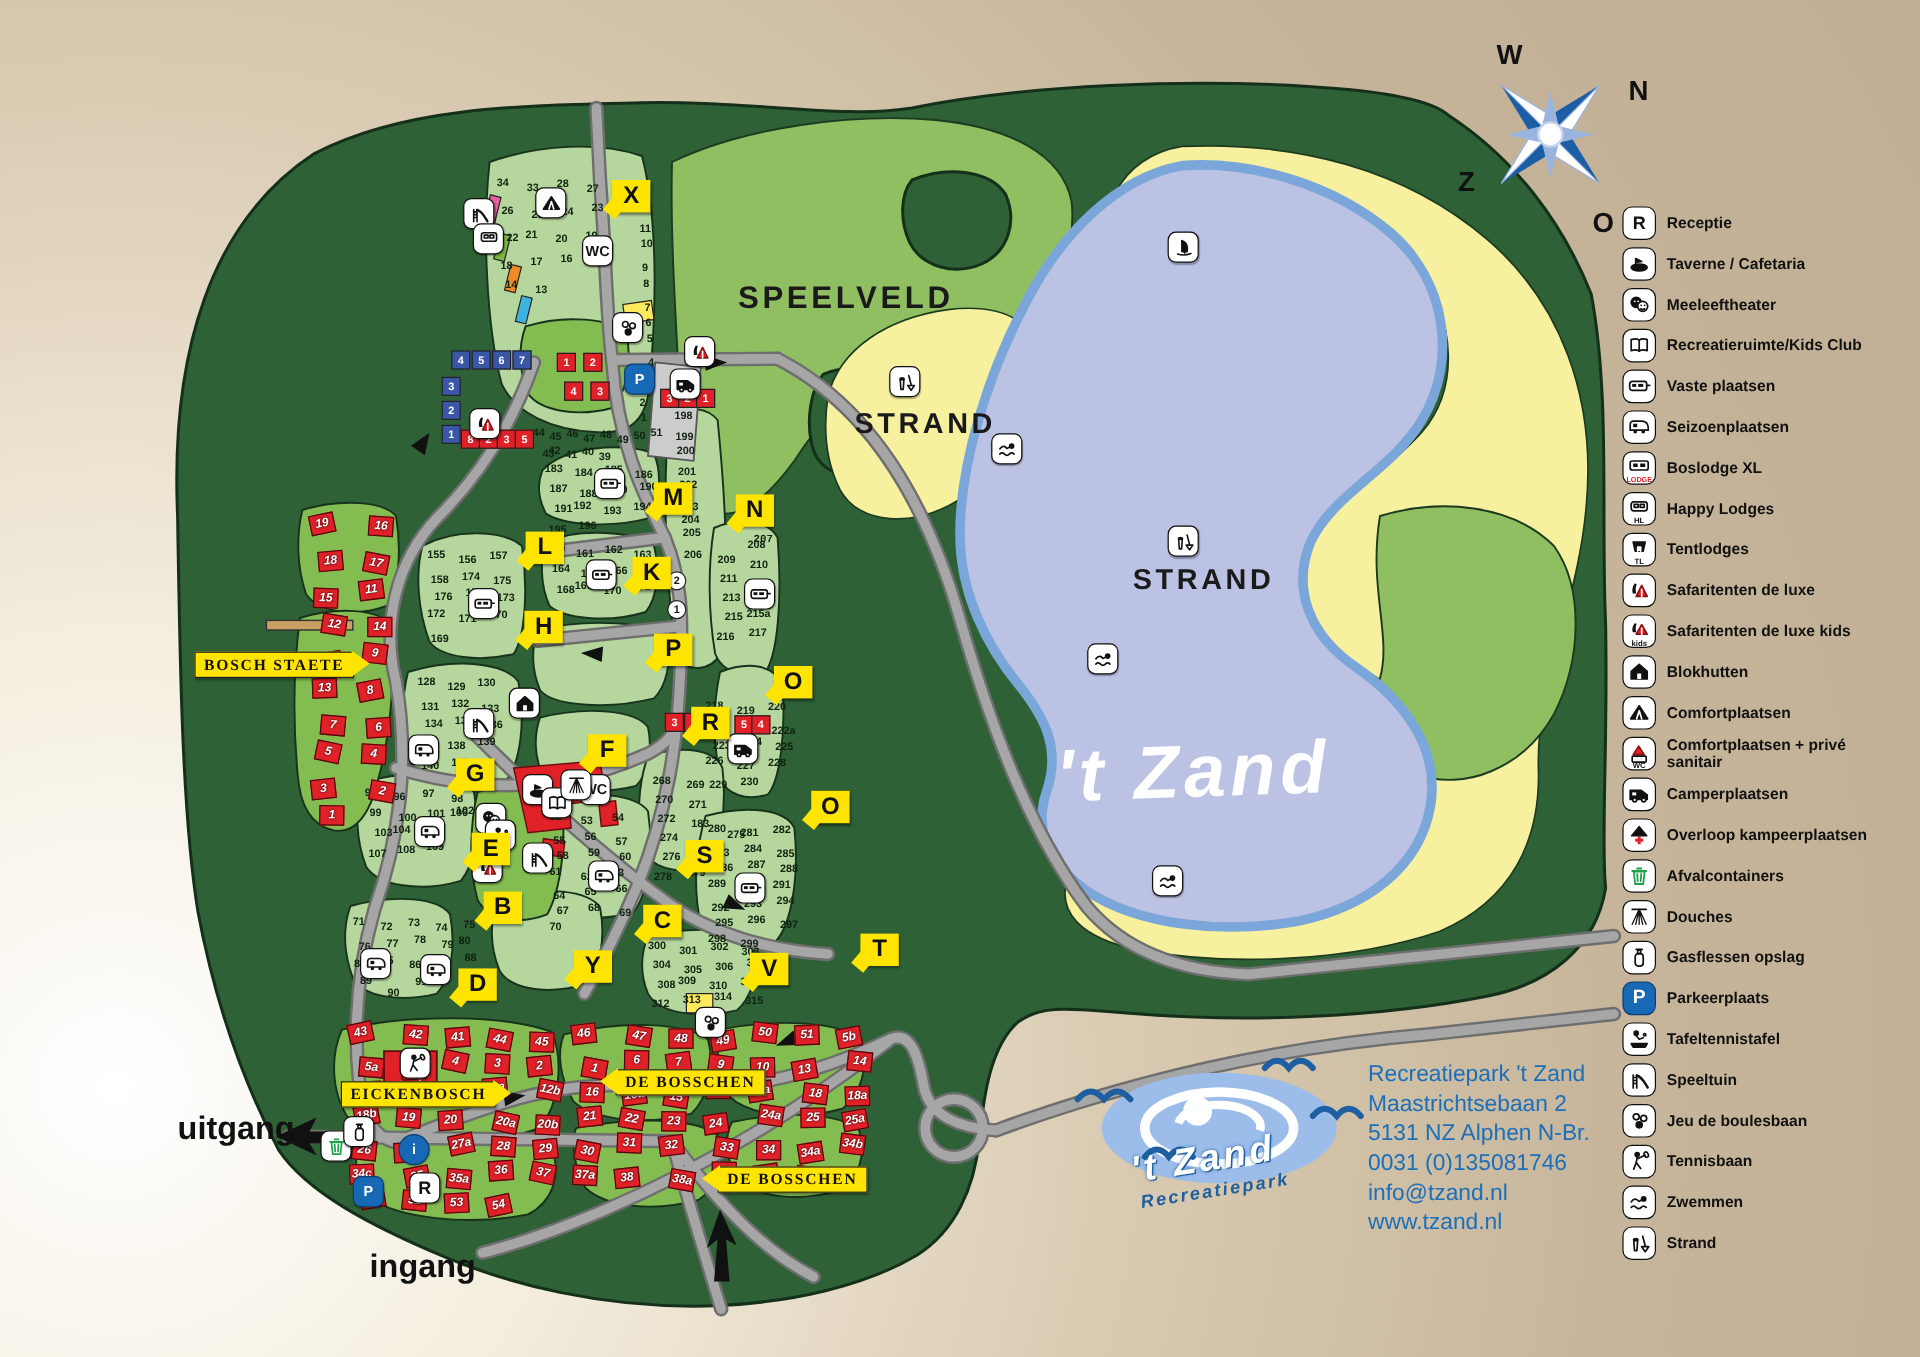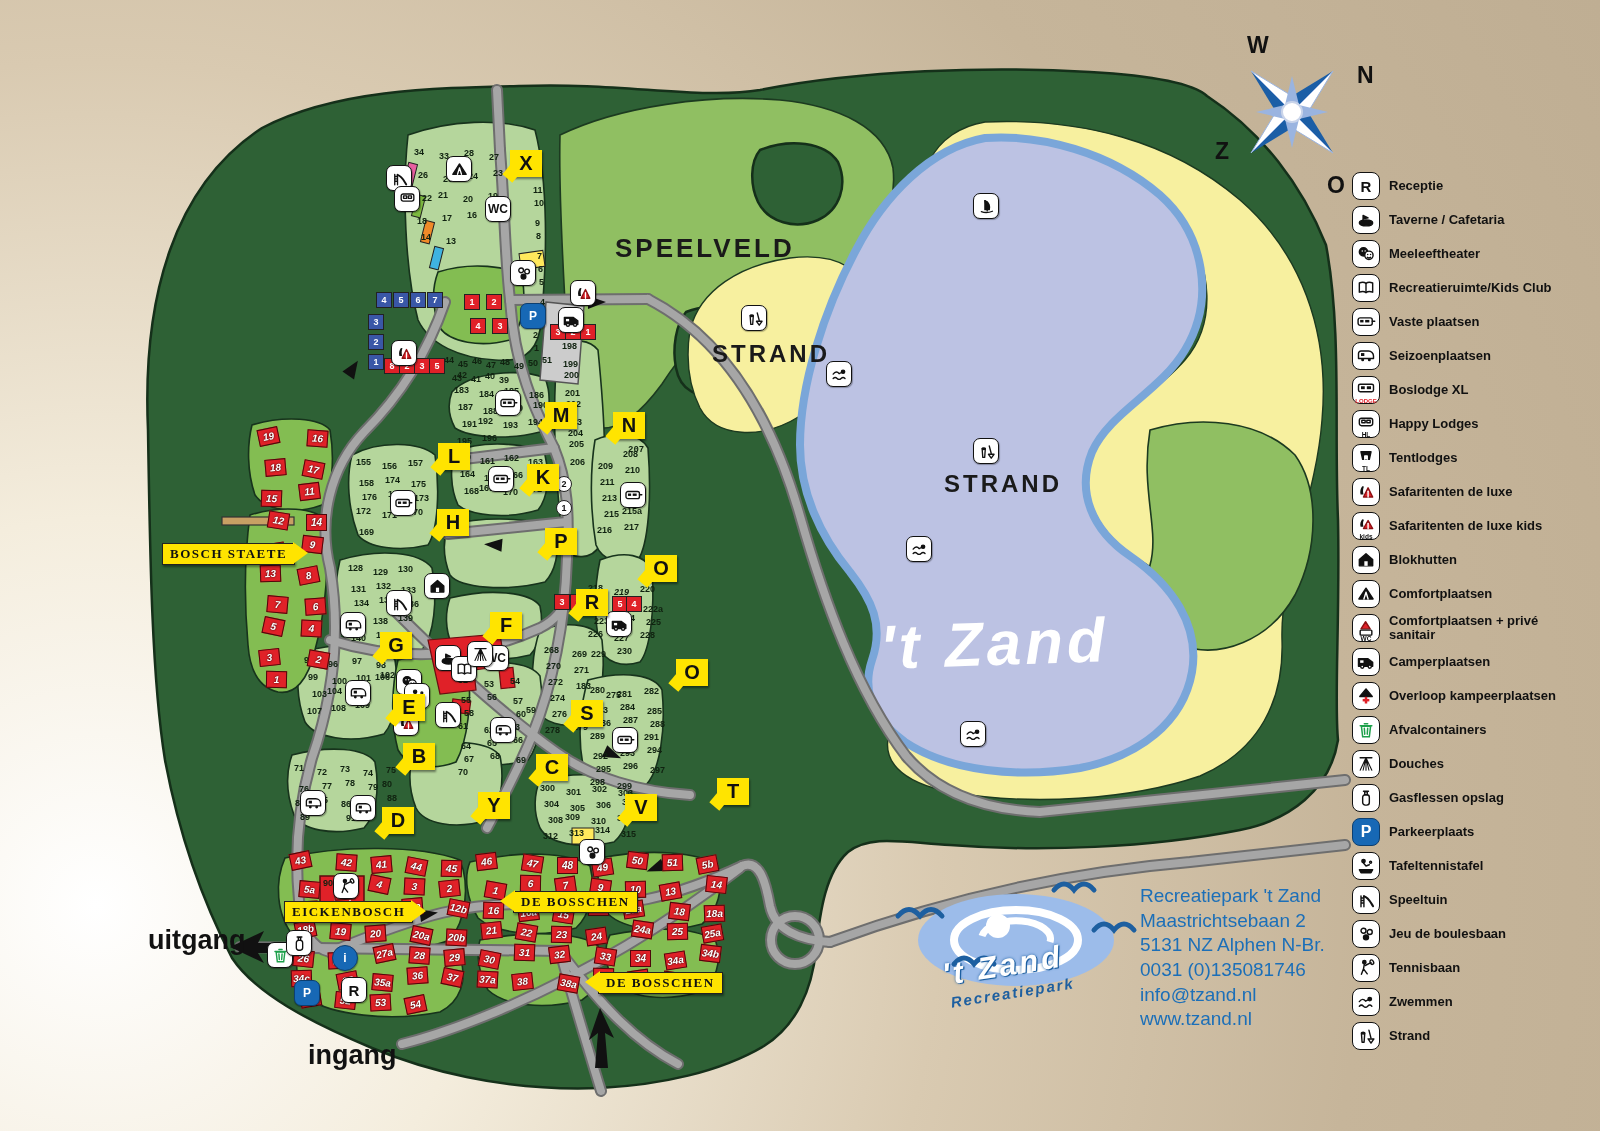--- a/index.html
+++ b/index.html
@@ -603,21 +603,21 @@
       <span class="pnum" style="left: 625px; top: 465px;">210</span>
       <span class="pnum" style="left: 600px; top: 477px;">211</span>
       <span class="pnum" style="left: 627px; top: 481px;">212</span>
       <span class="pnum" style="left: 602px; top: 493px;">213</span>
       <span class="pnum" style="left: 629px; top: 490px;">214</span>
       <span class="pnum" style="left: 604px; top: 509px;">215</span>
       <span class="pnum" style="left: 622px; top: 506px;">215a</span>
       <span class="pnum" style="left: 597px; top: 525px;">216</span>
       <span class="pnum" style="left: 624px; top: 522px;">217</span>
       <span class="pnum" style="left: 588px; top: 583px;">218</span>
-      <span class="pnum" style="left: 614px; top: 587px; font-style: italic;">219</span>
+      <span class="pnum" style="left: 614px; top: 587px;">219</span>
       <span class="pnum" style="left: 640px; top: 584px;">220</span>
       <span class="pnum" style="left: 591px; top: 603px;">221</span>
       <span class="pnum" style="left: 617px; top: 600px;">222</span>
       <span class="pnum" style="left: 643px; top: 604px;">222a</span>
       <span class="pnum" style="left: 594px; top: 616px;">223</span>
       <span class="pnum" style="left: 620px; top: 613px;">224</span>
       <span class="pnum" style="left: 646px; top: 617px;">225</span>
       <span class="pnum" style="left: 588px; top: 629px;">226</span>
       <span class="pnum" style="left: 614px; top: 633px;">227</span>
       <span class="pnum" style="left: 640px; top: 630px;">228</span>
@@ -652,21 +652,21 @@
       <span class="pnum" style="left: 307px; top: 706px;">107</span>
       <span class="pnum" style="left: 331px; top: 703px;">108</span>
       <span class="pnum" style="left: 355px; top: 700px;">109</span>
       <span class="pnum" style="left: 458px; top: 675px;">52</span>
       <span class="pnum" style="left: 484px; top: 679px;">53</span>
       <span class="pnum" style="left: 510px; top: 676px;">54</span>
       <span class="pnum" style="left: 461px; top: 695px;">55</span>
       <span class="pnum" style="left: 487px; top: 692px;">56</span>
       <span class="pnum" style="left: 513px; top: 696px;">57</span>
       <span class="pnum" style="left: 464px; top: 708px;">58</span>
-      <span class="pnum" style="left: 490px; top: 705px; margin-left: 36px;">59</span>
+      <span class="pnum" style="left: 490px; top: 705px;">59</span>
       <span class="pnum" style="left: 516px; top: 709px;">60</span>
       <span class="pnum" style="left: 458px; top: 721px;">61</span>
       <span class="pnum" style="left: 484px; top: 725px;">62</span>
       <span class="pnum" style="left: 510px; top: 722px;">63</span>
       <span class="pnum" style="left: 461px; top: 741px;">64</span>
       <span class="pnum" style="left: 487px; top: 738px;">65</span>
       <span class="pnum" style="left: 513px; top: 735px;">66</span>
       <span class="pnum" style="left: 464px; top: 754px;">67</span>
       <span class="pnum" style="left: 490px; top: 751px;">68</span>
       <span class="pnum" style="left: 516px; top: 755px;">69</span>
@@ -680,21 +680,21 @@
       <span class="pnum" style="left: 322px; top: 781px;">77</span>
       <span class="pnum" style="left: 345px; top: 778px;">78</span>
       <span class="pnum" style="left: 368px; top: 782px;">79</span>
       <span class="pnum" style="left: 382px; top: 779px;">80</span>
       <span class="pnum" style="left: 295px; top: 798px;">81</span>
       <span class="pnum" style="left: 318px; top: 795px;">85</span>
       <span class="pnum" style="left: 341px; top: 799px;">86</span>
       <span class="pnum" style="left: 364px; top: 796px;">87</span>
       <span class="pnum" style="left: 387px; top: 793px;">88</span>
       <span class="pnum" style="left: 300px; top: 812px;">89</span>
-      <span class="pnum" style="left: 323px; top: 854px; margin-top: 24px;">90</span>
+      <span class="pnum" style="left: 323px; top: 798px; margin-top: 24px;">90</span>
       <span class="pnum" style="left: 346px; top: 813px;">91</span>
       <span class="pnum" style="left: 360px; top: 810px;">92</span>
       <span class="pnum" style="left: 383px; top: 814px;">93</span>
       <span class="pnum" style="left: 544px; top: 645px;">268</span>
       <span class="pnum" style="left: 572px; top: 649px;">269</span>
       <span class="pnum" style="left: 546px; top: 661px;">270</span>
       <span class="pnum" style="left: 574px; top: 665px;">271</span>
       <span class="pnum" style="left: 548px; top: 677px;">272</span>
       <span class="pnum" style="left: 576px; top: 681px;">183</span>
       <span class="pnum" style="left: 550px; top: 693px;">274</span>

